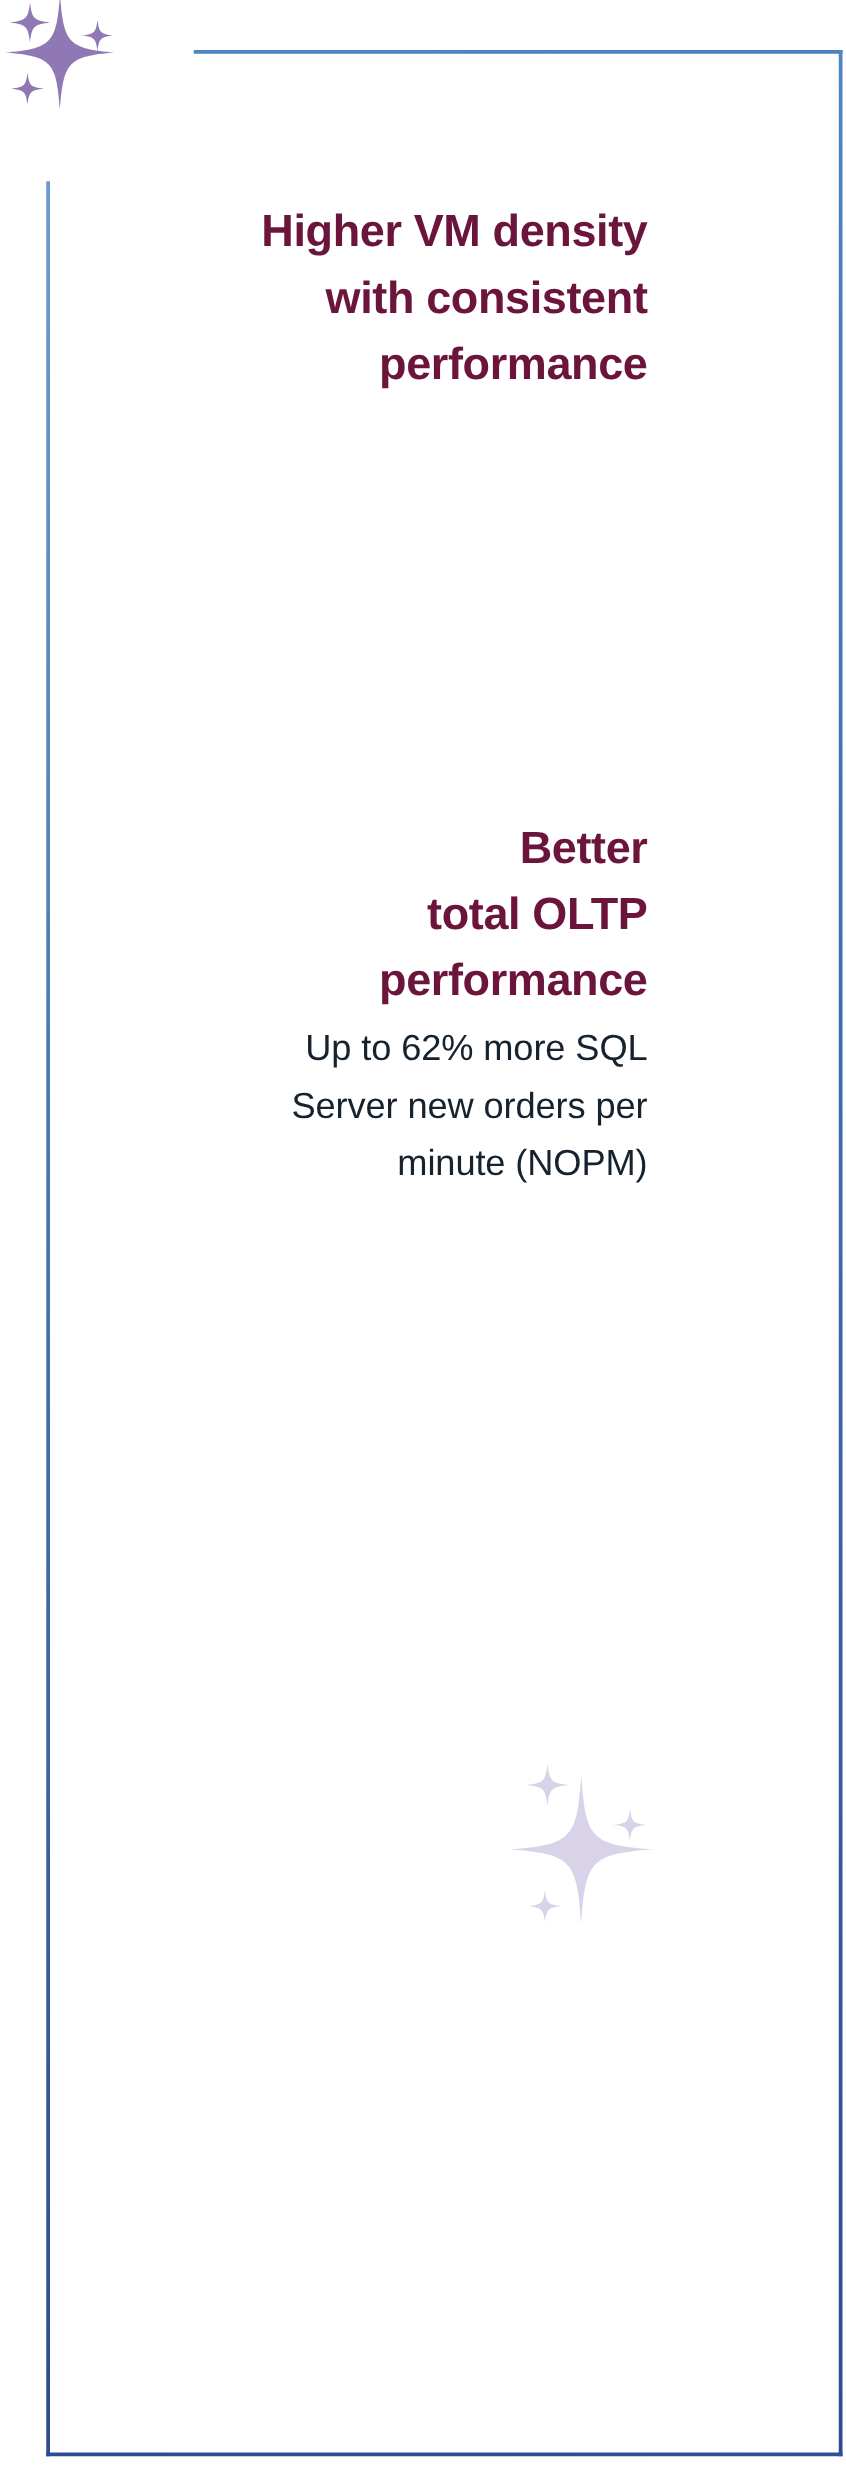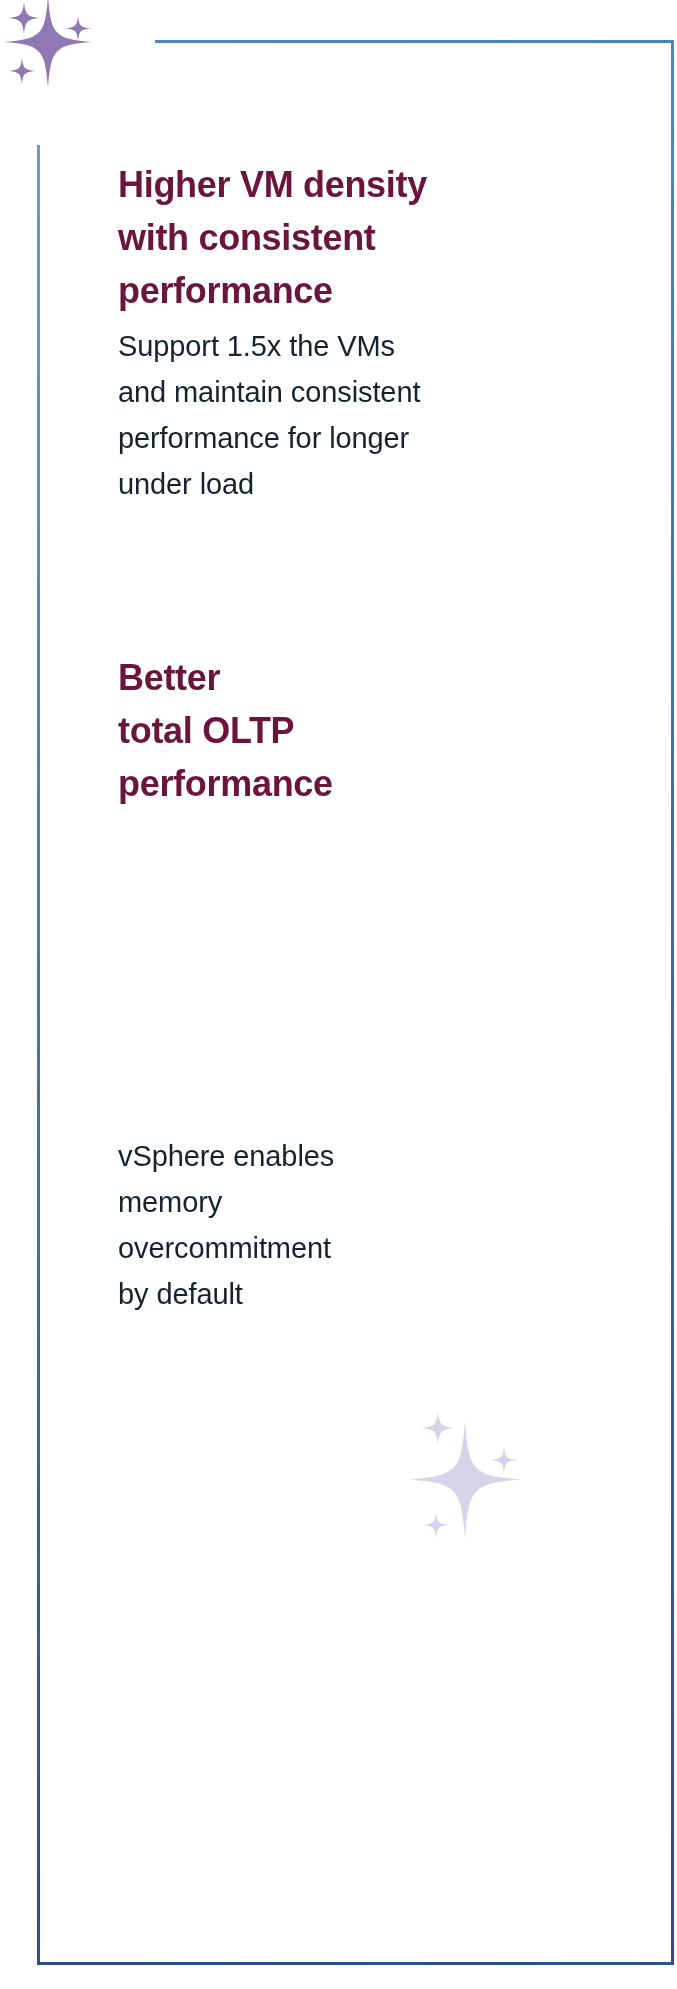--- a/index.html
+++ b/index.html
@@ -9,20 +9,21 @@
   }
   body {
     font-family: "Liberation Sans", sans-serif;
   }
   #slide {
     position: relative;
     width: 677px;
     height: 1989px;
     background: #ffffff;
     overflow: hidden;
+    text-align: right;
   }
 
   
   .frame-seg {
     position: absolute;
     pointer-events: none;
   }
   
   .frame-top {
     left: 155px;
@@ -136,33 +137,28 @@
       </g>
     </svg>
   </div>
 
   <div class="content">
 
     <div class="block block-1">
       <h2 class="heading">Higher VM density
 with consistent
 performance</h2>
-      <p class="body">Support 1.5x the VMs
-and maintain consistent
-performance for longer
-under load</p>
     </div>
 
     <div class="block block-2">
       <h2 class="heading">Better
 total OLTP
 performance</h2>
+      <p class="body">Up to 62% more SQL
+Server new orders per
+minute (NOPM)</p>
     </div>
 
     <div class="block block-3">
-      <p class="body">vSphere enables
-memory
-overcommitment
-by default</p>
     </div>
 
   </div>
 </div>
 
 </body></html>

